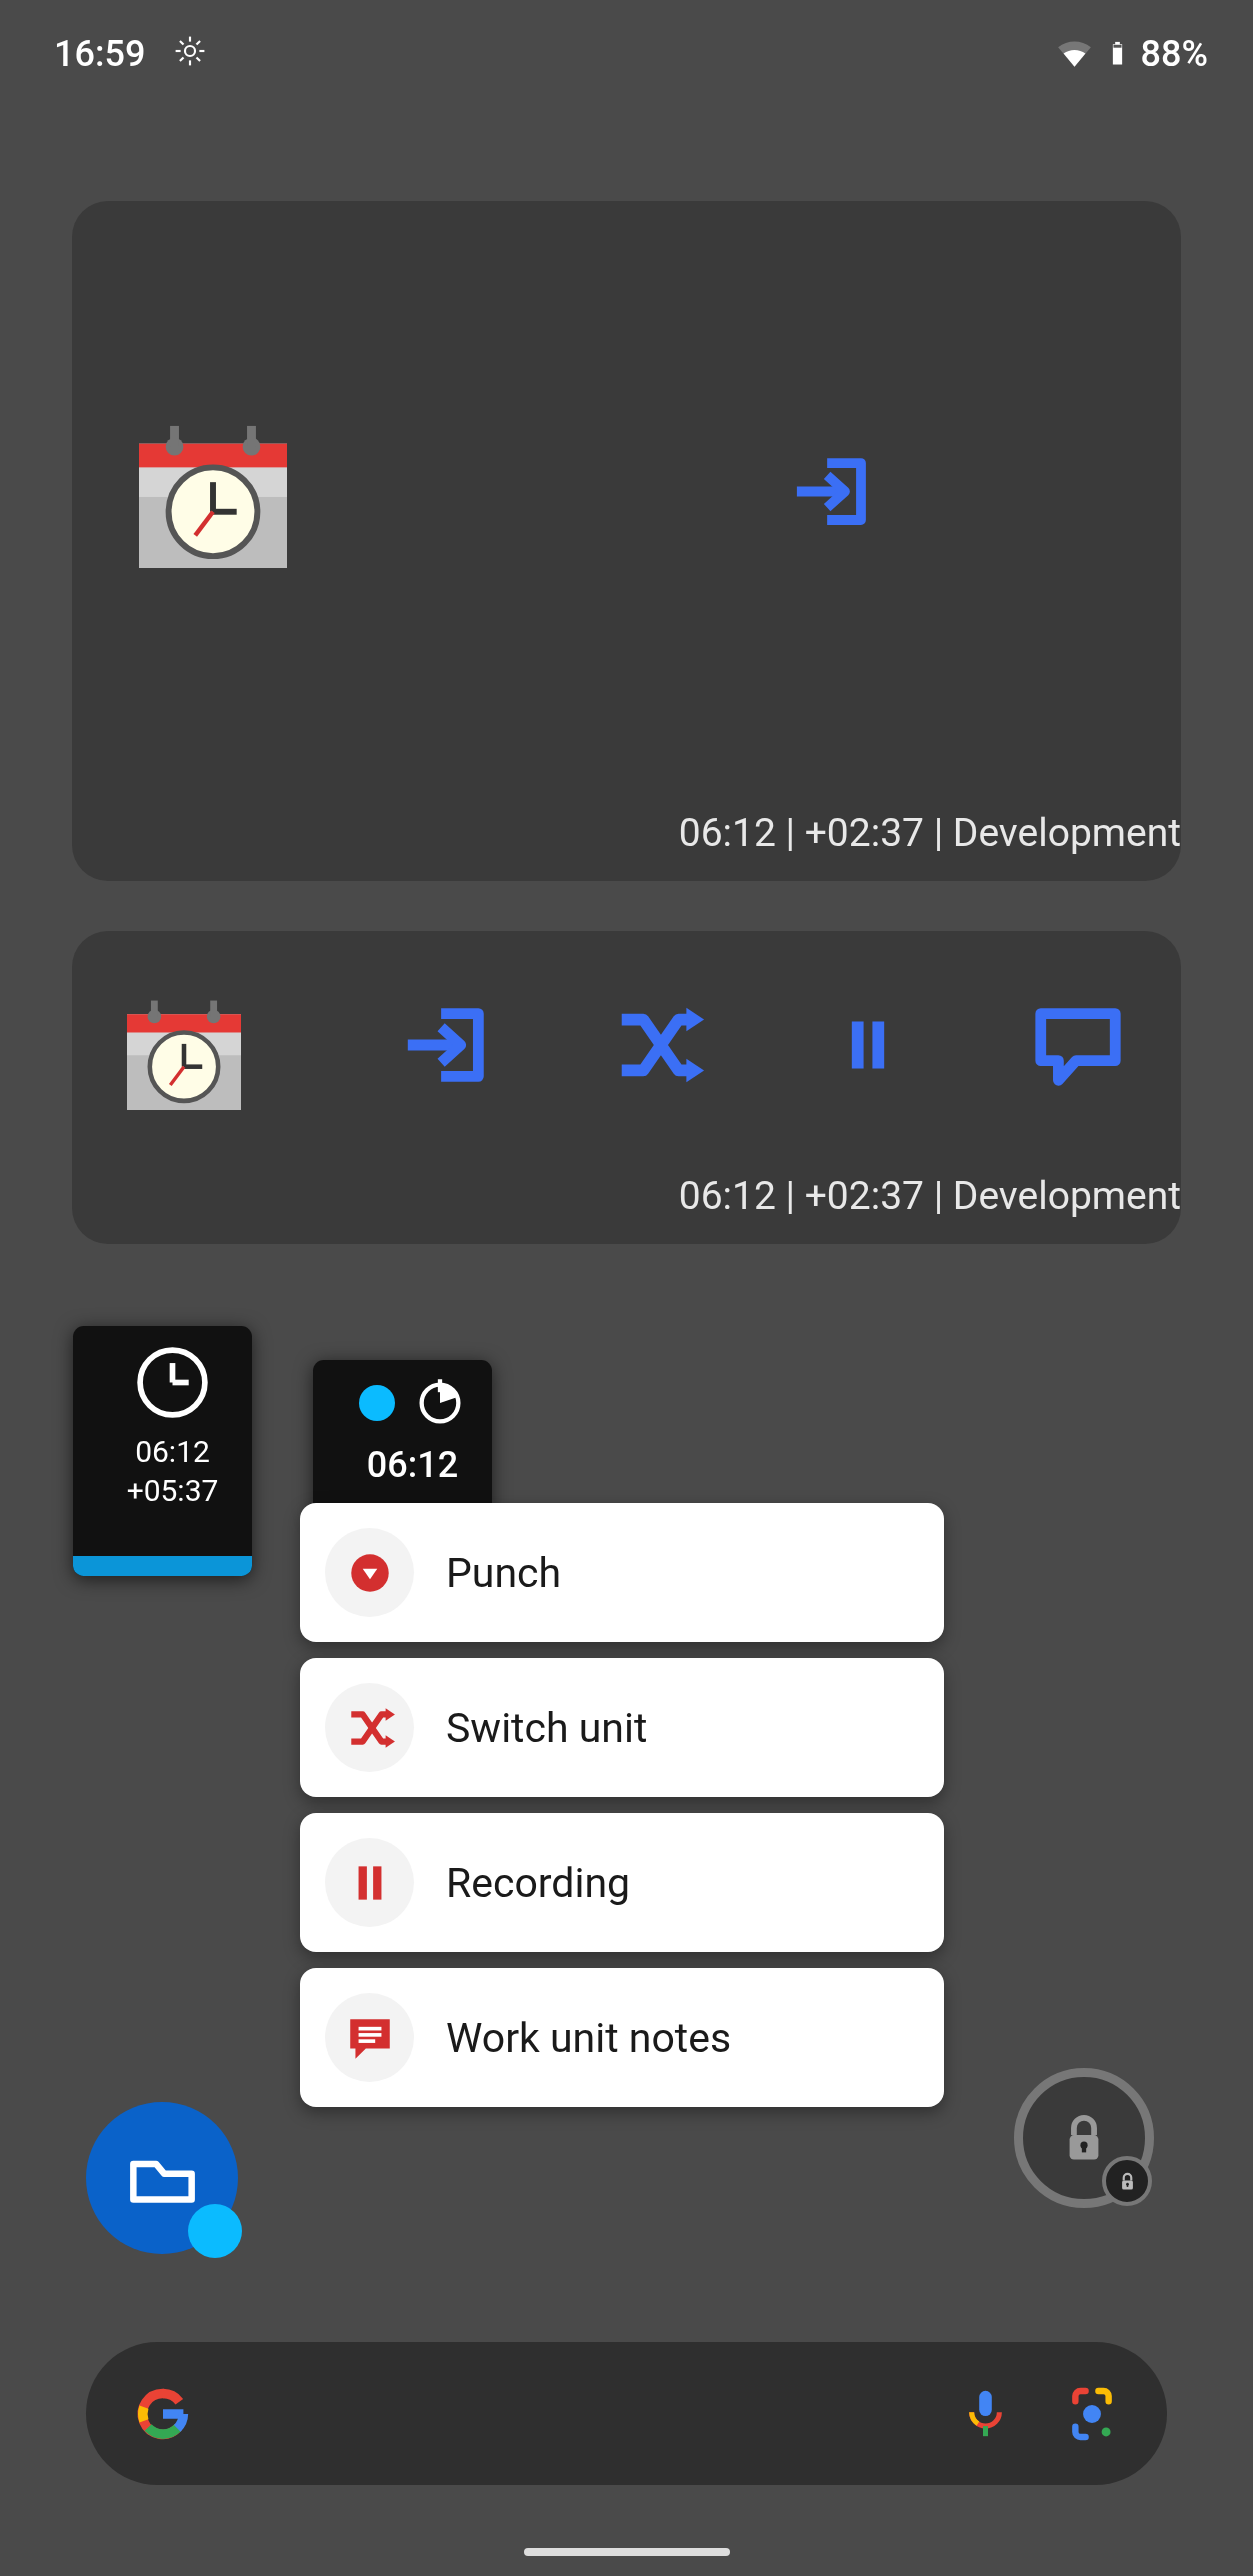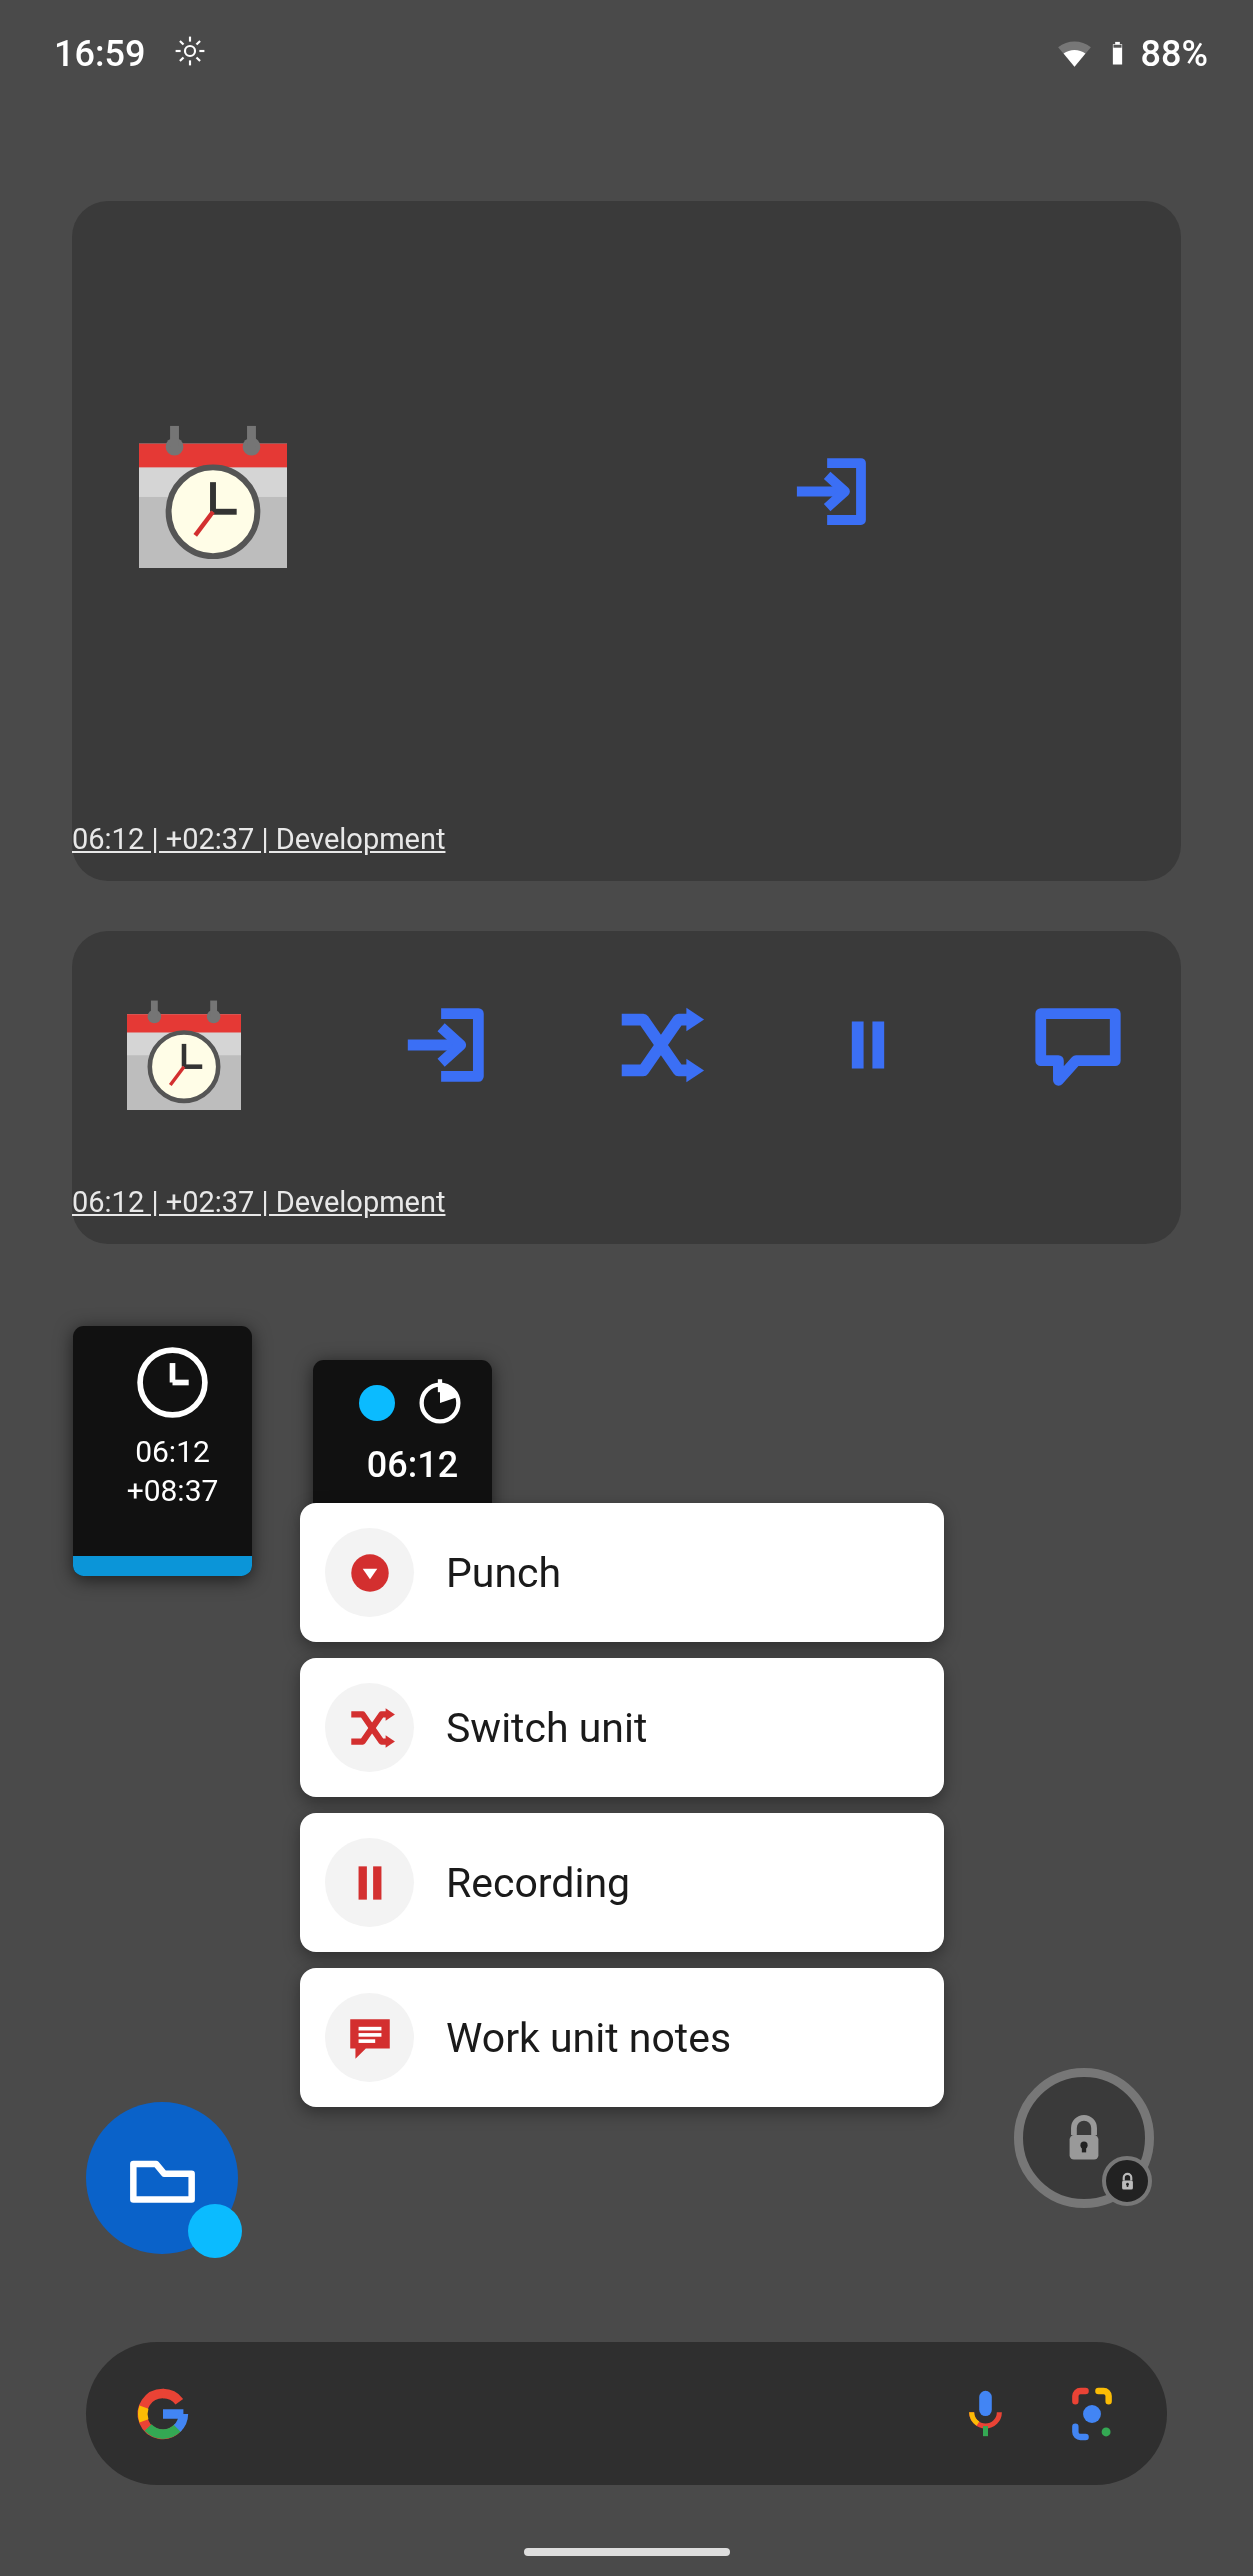--- a/index.html
+++ b/index.html
@@ -36,24 +36,23 @@
   }
   .widget-large {
     left: 72px; top: 201px; width: 1109px; height: 680px;
   }
   .widget-mid {
     left: 72px; top: 931px; width: 1109px; height: 313px;
   }
   .widget-status {
     position: absolute;
     bottom: 25px; left: 0; right: 0;
-    text-align: left;
+    text-align: right;
     color: #e8e8e8;
-    font-size: 29px;
-    text-decoration: underline;
+    font-size: 39px;
   }
   .app-icon-big {
     position: absolute;
     width: 148px; height: 148px;
     left: 67px; top: 219px;
   }
   .app-icon-med {
     position: absolute;
     width: 114px; height: 114px;
     left: 55px; top: 65px;
@@ -346,21 +345,21 @@
   </div>
   <div class="widget-status">06:12 | +02:37 | Development</div>
 </div>
 
 <div class="mini-widget mini1">
   <svg class="mini1-clock" viewBox="0 0 100 100" style="color:#fff">
       <use href="#clock-outline"></use>
     </svg>
   <div class="mini1-txt">
     <div>06:12</div>
-    <div>+08:37</div>
+    <div>+05:37</div>
   </div>
   <div class="mini1-bar"></div>
 </div>
 
 <div class="mini-widget mini2">
   <div class="mini2-top">
     <div class="mini2-dot"></div>
     <svg width="54" height="54" viewBox="0 0 100 100" style="color:#fff">
         <use href="#pie-icon"></use>
       </svg>

